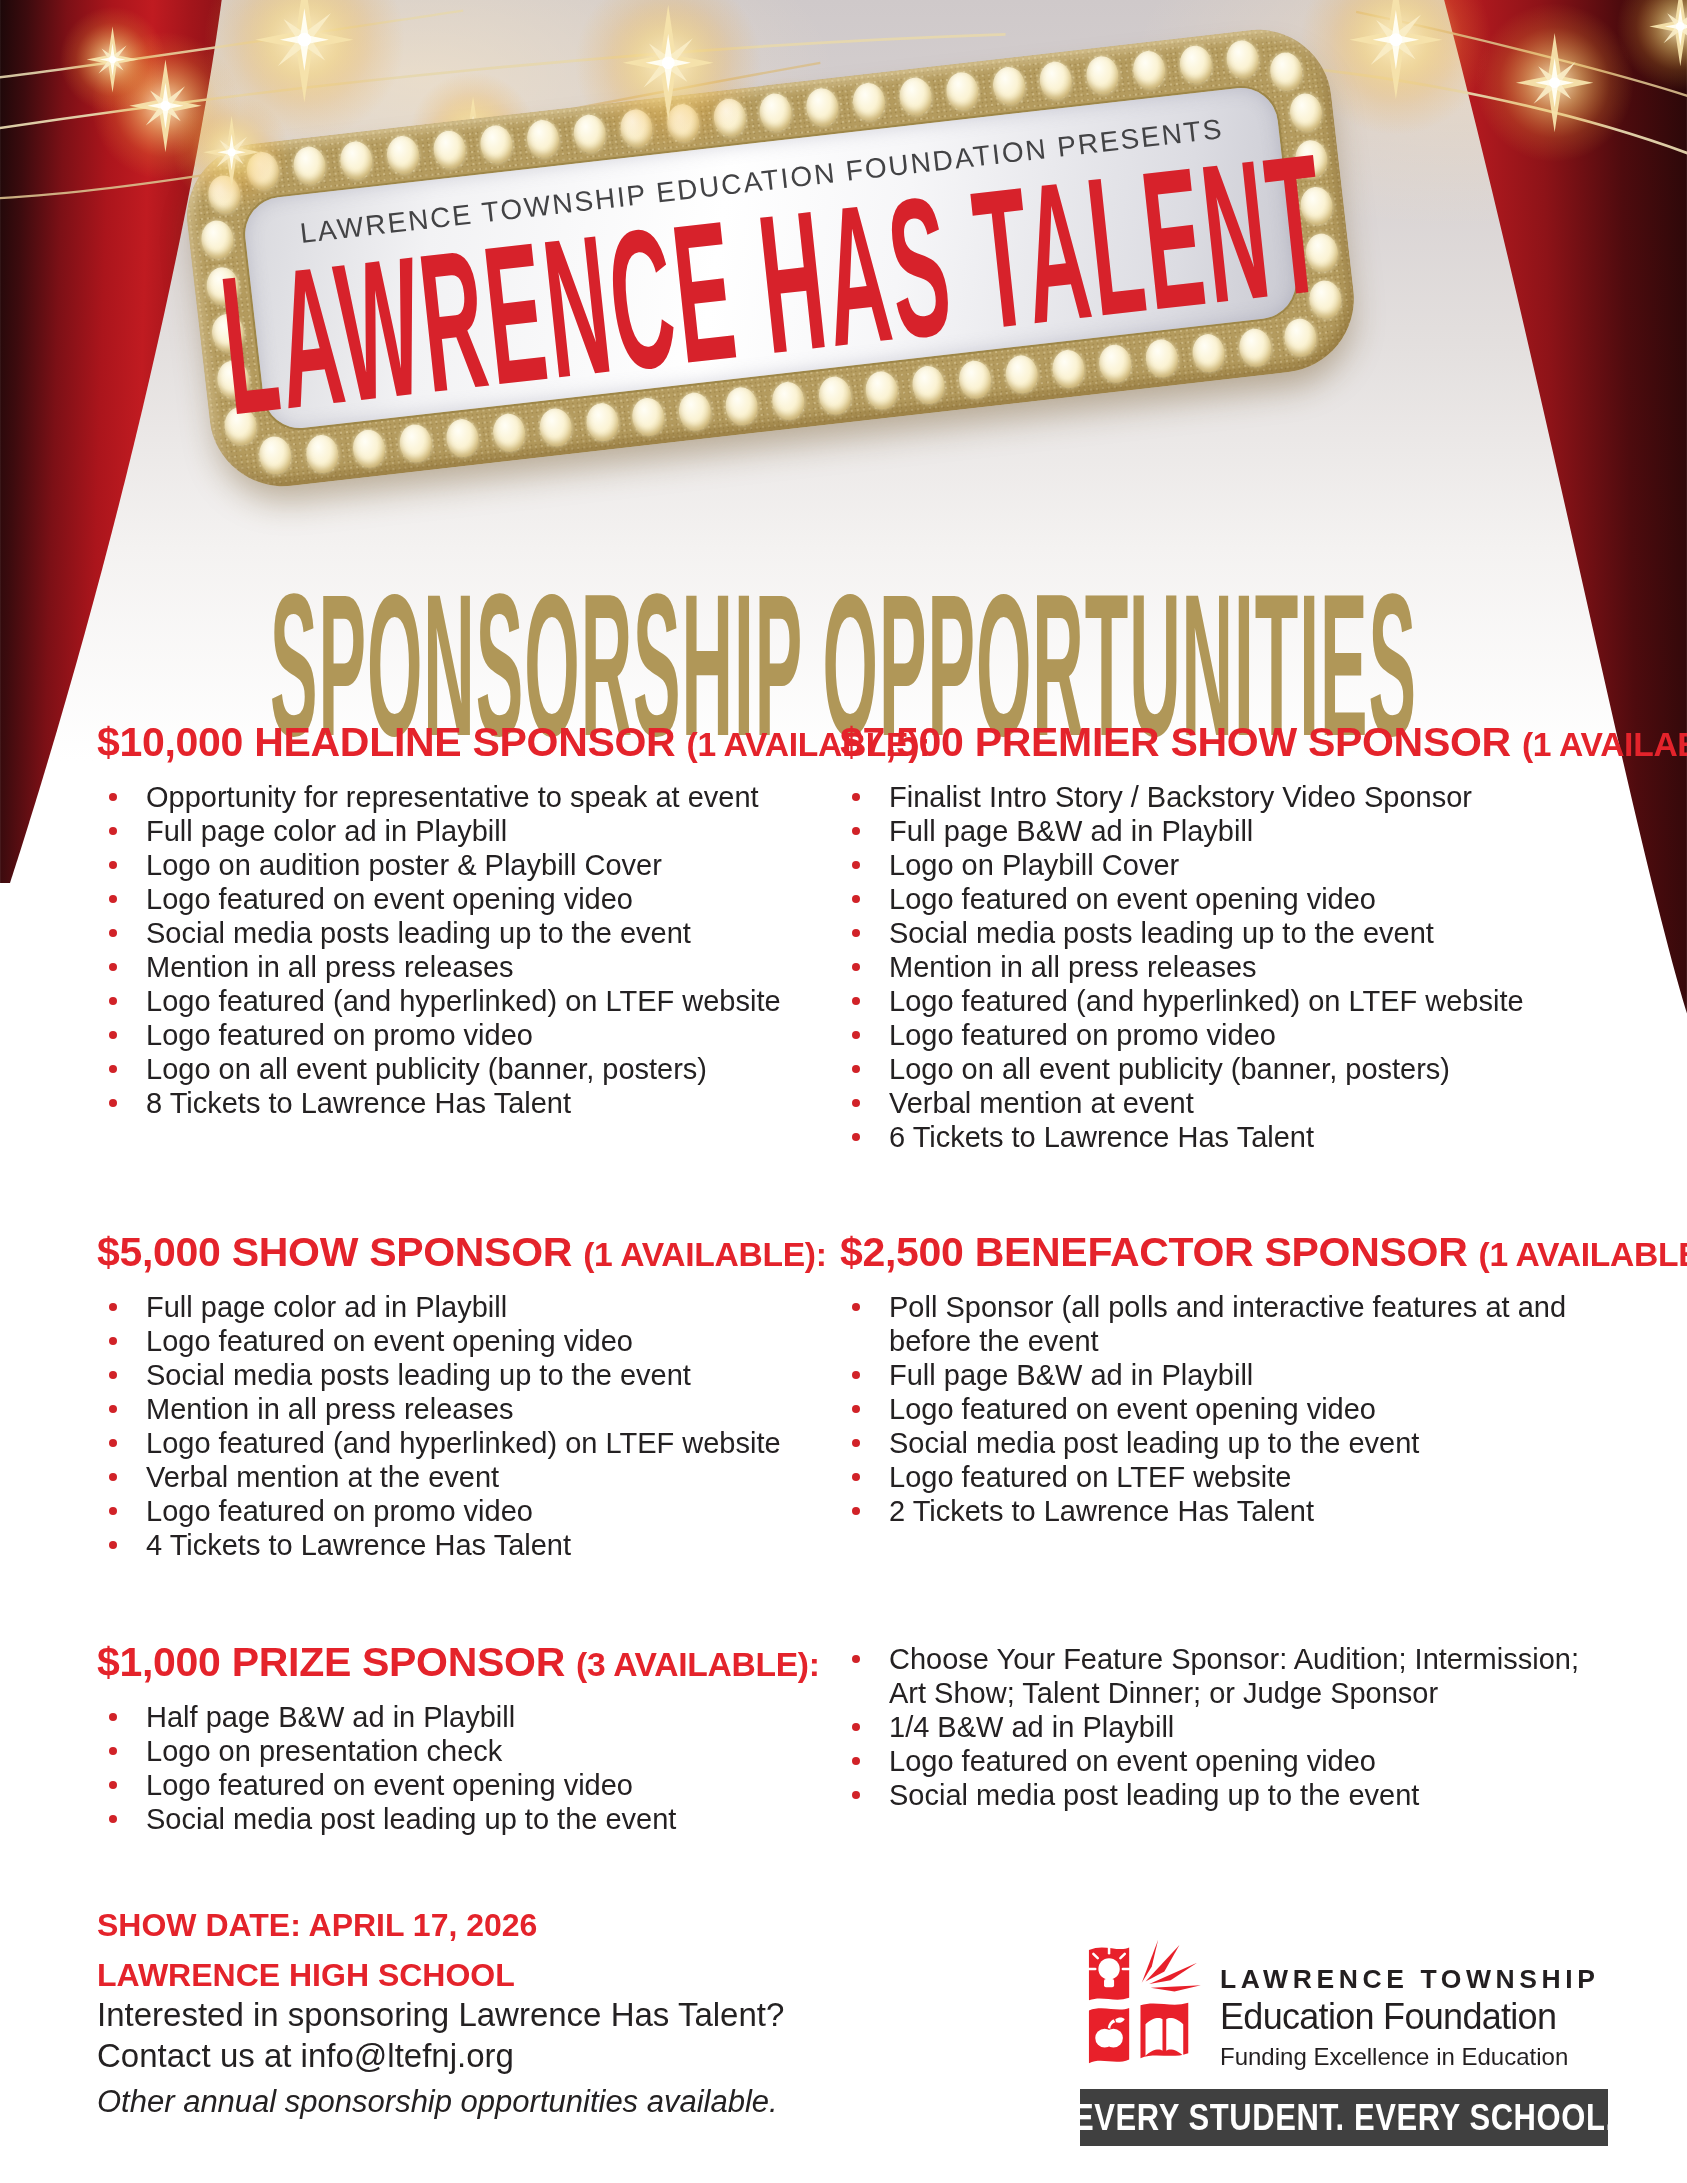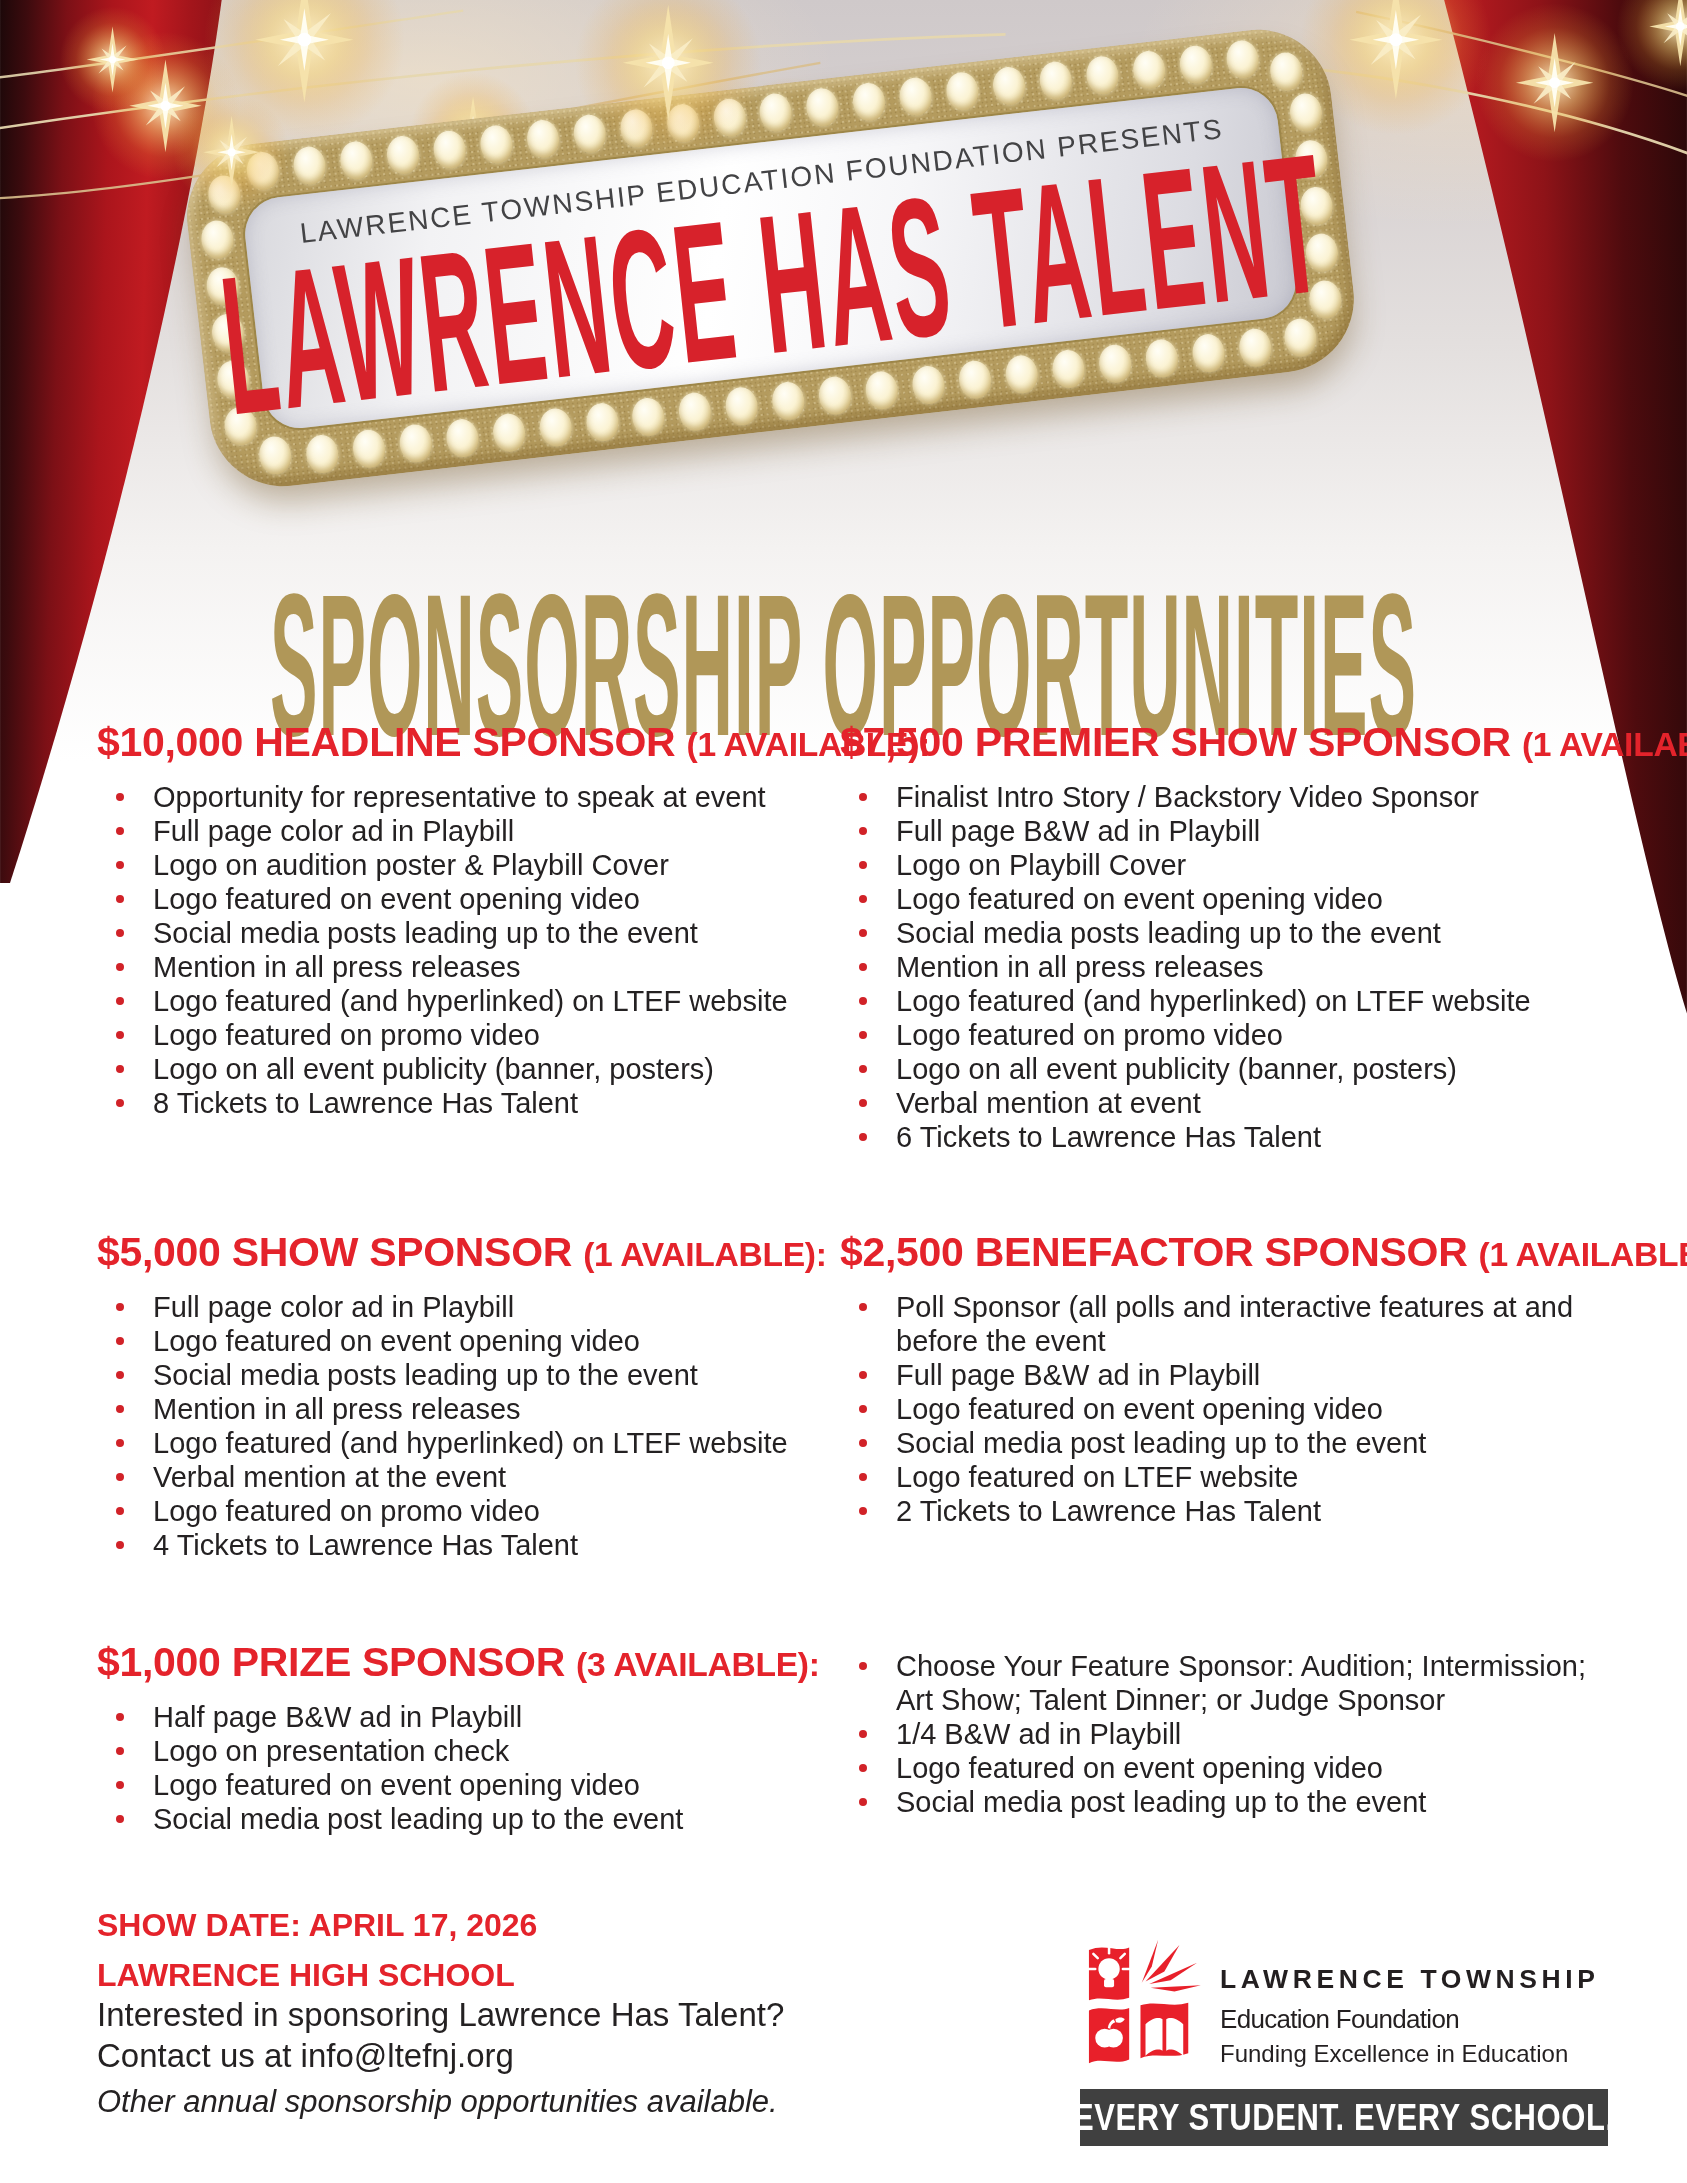--- a/index.html
+++ b/index.html
@@ -75,21 +75,21 @@
   .s2 { left:840px; top:722px; }
   .s3 { left:97px;  top:1232px; }
   .s4 { left:840px; top:1232px; }
   .s5 { left:97px;  top:1642px; }
   .s6 { left:840px; top:1642px; }
   .section h2 {
     margin:0 0 14.6px 0; font-size:41px; line-height:41px; font-weight:800;
     letter-spacing:-0.3px; color:var(--red); white-space:nowrap;
   }
   .section h2 .avail { font-size:0.82em; }
-  .section ul { list-style:none; margin:7px; padding:0; }
+  .section ul { list-style:none; margin:0; padding:0; }
   .section li {
     position:relative; padding-left:49px;
     font-size:29px; line-height:34px; color:var(--ink);
     white-space:pre-line;
   }
   .section li::before {
     content:""; position:absolute; left:12px; top:13.2px;
     width:8px; height:8px; border-radius:50%; background:#d12228;
   }
   
@@ -103,21 +103,21 @@
   }
   .note {
     position:absolute; left:97px; top:2084px;
     font-size:31px; font-style:italic; color:var(--ink); white-space:nowrap;
   }
   
   .ltef { position:absolute; left:1080px; top:1932px; width:529px; height:218px; }
   .ltef-icon { position:absolute; left:0; top:8px; width:126px; height:132px; }
   .ltef-text { position:absolute; left:140px; top:32px; color:#231f20; }
   .ltef-org1 { font-size:26.5px; font-weight:700; letter-spacing:4.6px; white-space:nowrap; }
-  .ltef-org2 { font-size:26px; font-weight:400; letter-spacing:-0.7px; margin-top:9px; white-space:nowrap; }
+  .ltef-org2 { font-size:36px; font-weight:400; letter-spacing:-0.7px; margin-top:1px; white-space:nowrap; }
   .ltef-tag  { font-size:24px; font-weight:400; margin-top:5.3px; white-space:nowrap; }
   .ltef-banner {
     position:absolute; left:0; top:157px; width:528px; height:57px;
     background:#404040; display:flex; align-items:center; justify-content:center;
   }
   .ltef-banner span {
     display:inline-block; color:#ffffff; font-size:36px; font-weight:700;
     letter-spacing:0.7px; white-space:nowrap; transform:scaleX(0.86);
   }
 </style>

